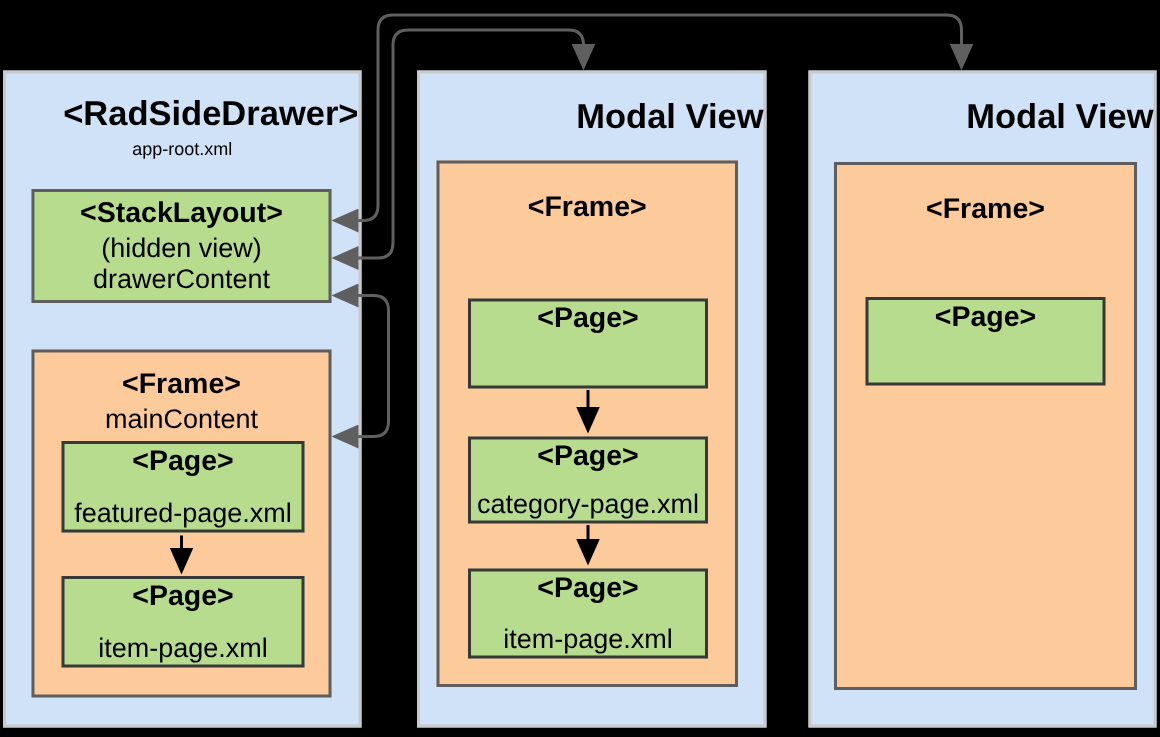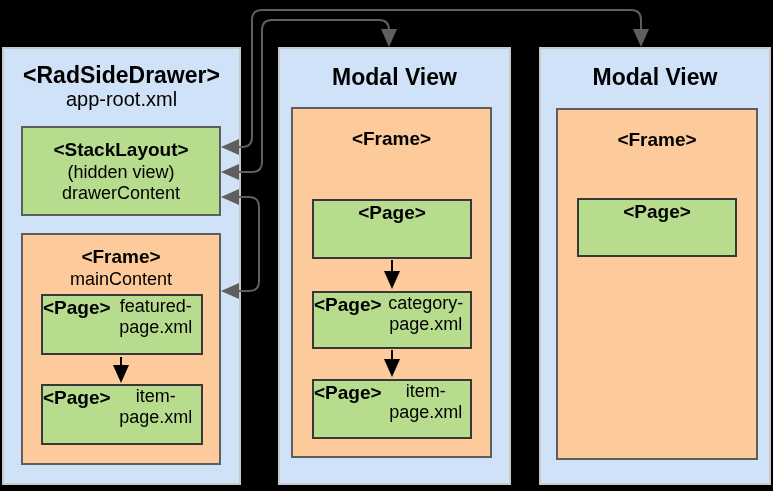--- a/index.html
+++ b/index.html
@@ -23,39 +23,39 @@
   .overlay path{fill:none;}
   .overlay path.gray{stroke:var(--connector);stroke-width:2;}
   .overlay path.black{stroke:var(--nav-arrow);stroke-width:2;}
   .panel{
     position:absolute;background:var(--panel-blue);
     border:2px solid var(--panel-border);box-sizing:border-box;text-align:center;
   }
   .panel.drawer{left:2px;top:47px;width:239px;height:438px;}
   .panel.browse{left:278px;top:47px;width:233px;height:438px;}
   .panel.search{left:539px;top:47px;width:232px;height:438px;}
-  .ptitle{font-size:23px;font-weight:bold;line-height:26px;}
+  .ptitle{font-size:23px;font-weight:bold;line-height:26px;text-align:right;}
   .drawer .ptitle{margin-top:13px;}
   .browse .ptitle,.search .ptitle{margin-top:15px;}
-  .psub{font-size:20px;line-height:22px;}
+  .psub{font-size:12px;line-height:22px;}
   .box{position:absolute;box-sizing:border-box;text-align:center;}
   .gbox{background:var(--box-green);}
   .obox{background:var(--box-orange);}
   .stackbox{
-    left:17px;top:77px;width:200px;height:90px;
+    left:17px;top:77px;width:200px;height:76px;
     border:2px solid var(--inner-border);
     display:flex;flex-direction:column;justify-content:center;
   }
   .framebox{border:2px solid var(--inner-border);}
   .drawer .framebox{left:17px;top:184px;width:200px;height:232px;padding-top:10px;}
   .browse .framebox{left:11px;top:58px;width:201px;height:351px;padding-top:18px;}
   .search .framebox{left:15px;top:59px;width:202px;height:352px;padding-top:18px;}
   .pagebox{
     border:2px solid var(--page-border);
-    display:flex;flex-direction:row;justify-content:center;width:162px;
+    display:flex;flex-direction:column;justify-content:space-between;width:162px;
   }
   .drawer .pagebox{left:18px;width:162px;}
   .drawer .page-0{top:59px;height:61px;}
   .drawer .page-1{top:149px;height:61px;}
   .browse .pagebox{left:19px;width:160px;}
   .browse .page-0{top:90px;height:60px;}
   .browse .page-1{top:182px;height:58px;}
   .browse .page-2{top:270px;height:60px;}
   .search .pagebox{left:19px;width:160px;}
   .search .page-0{top:88px;height:59px;}

